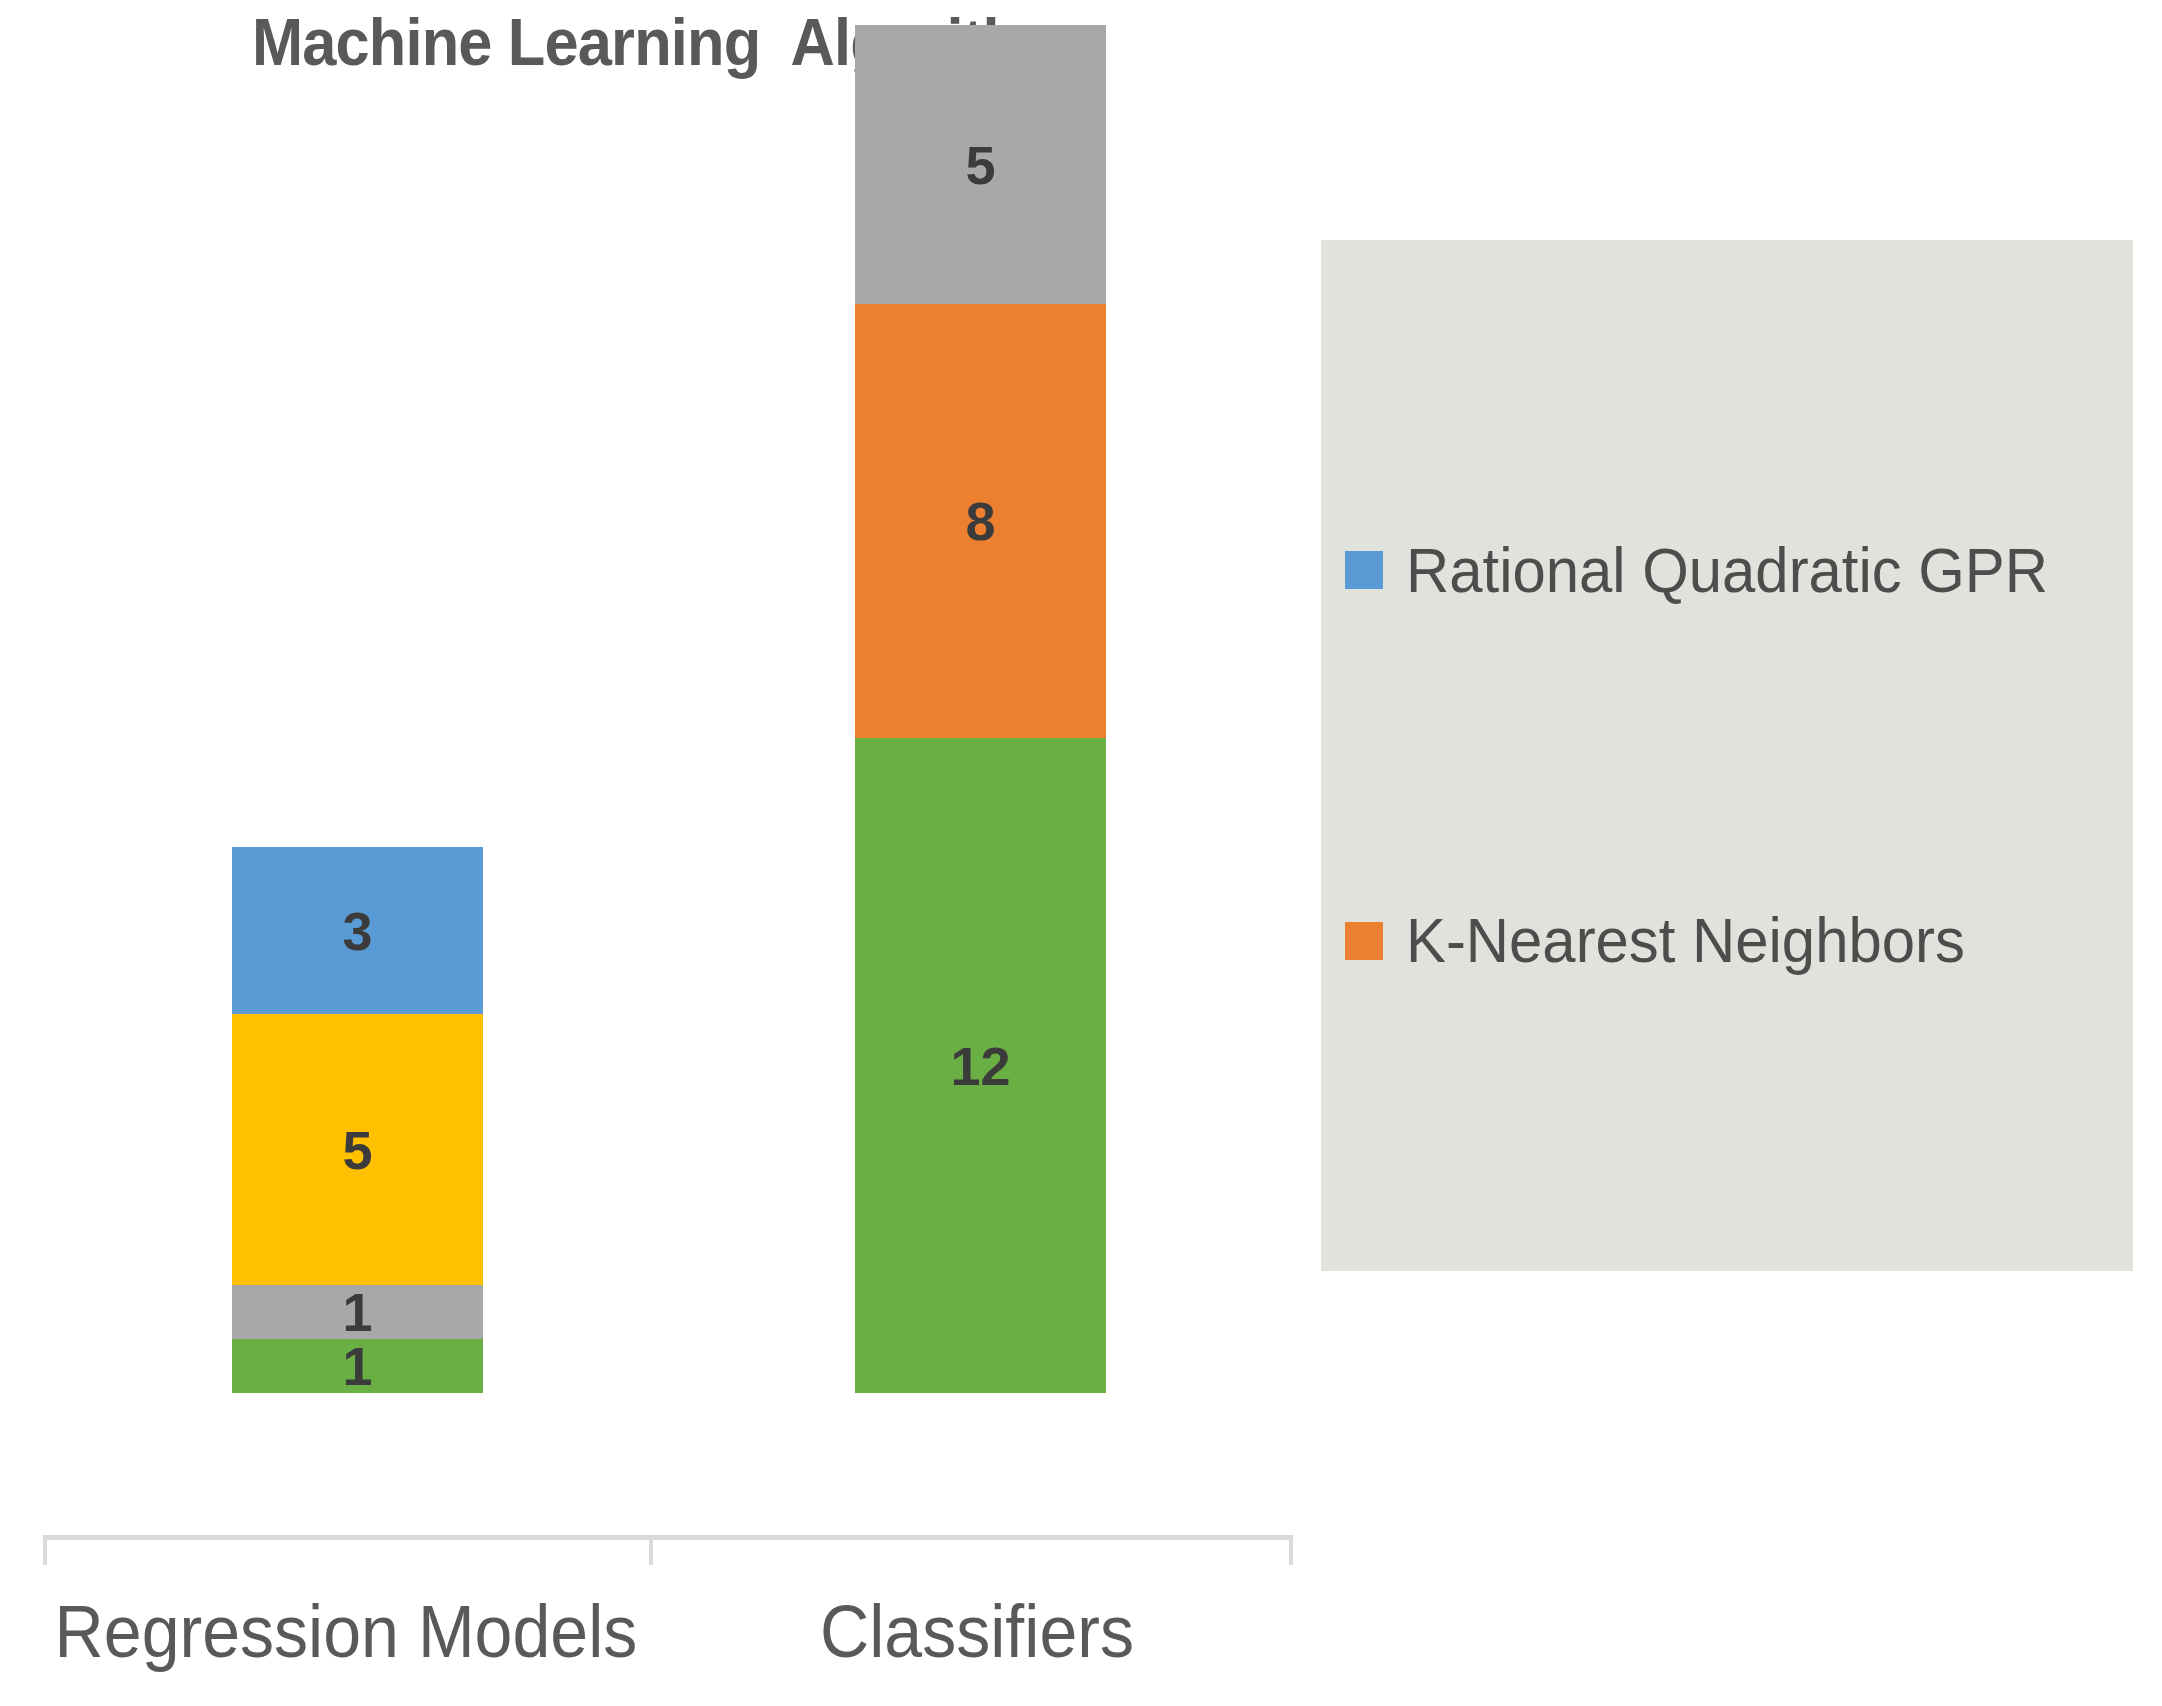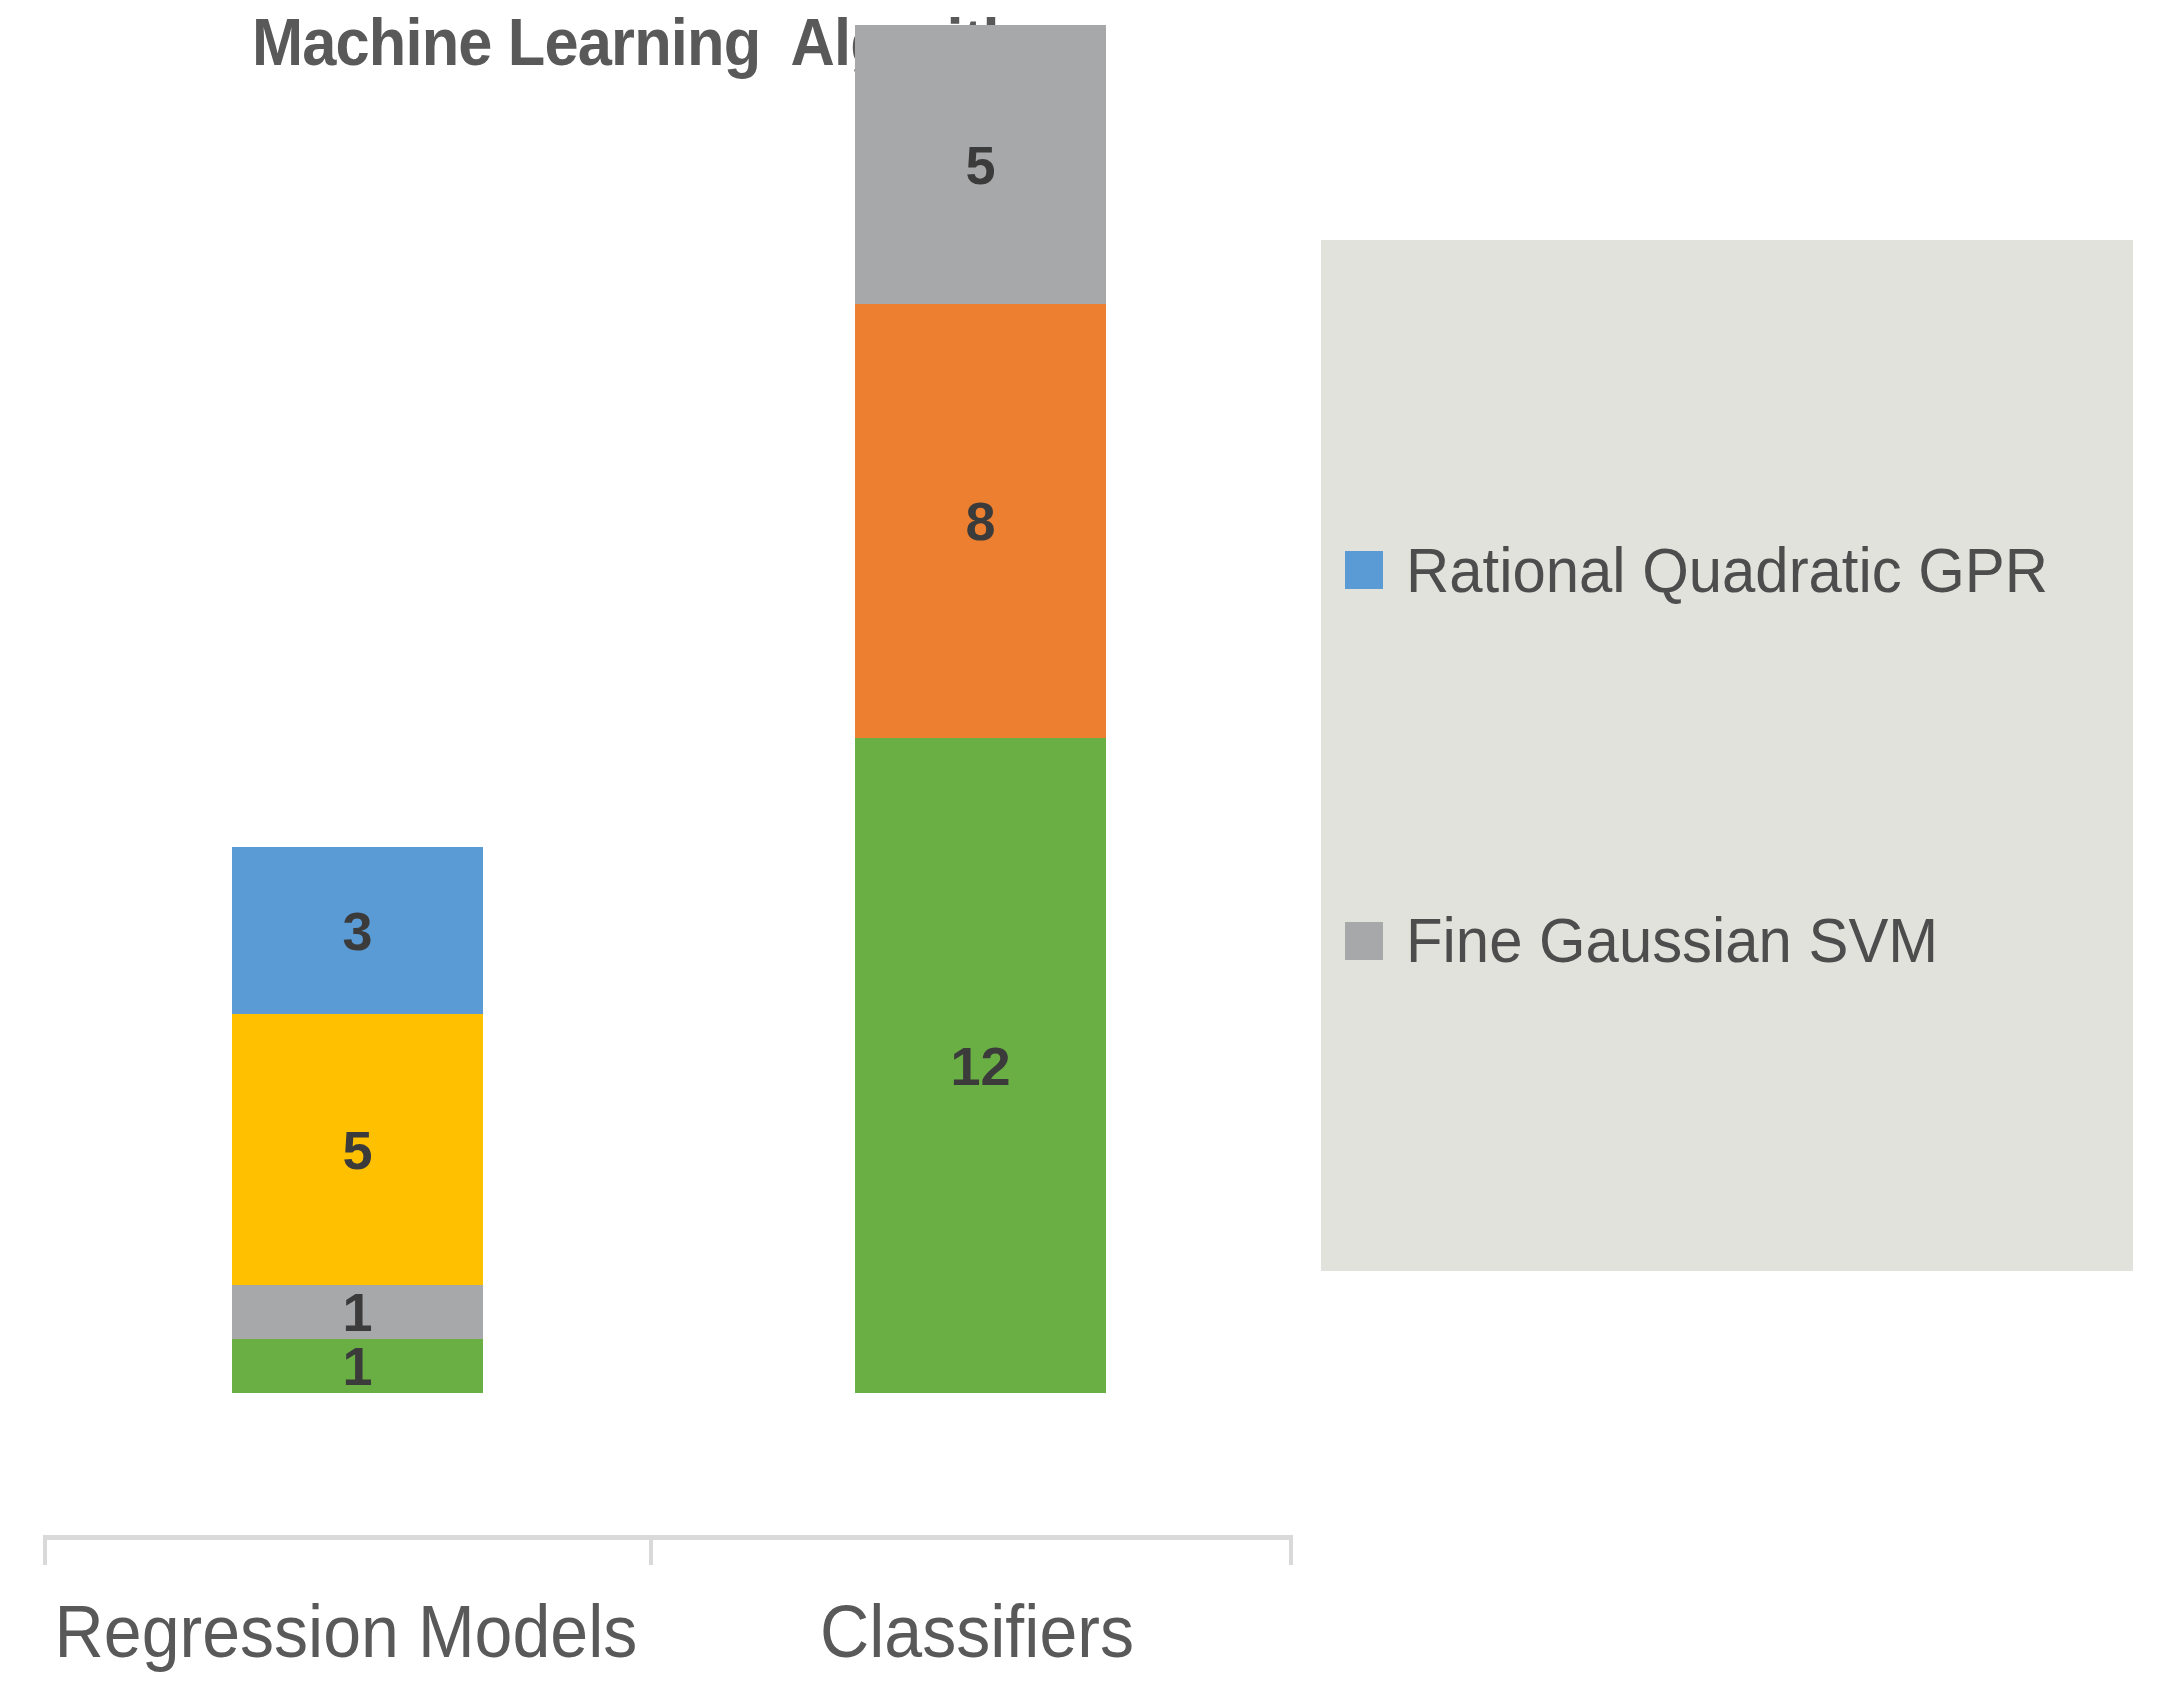--- a/index.html
+++ b/index.html
@@ -189,19 +189,19 @@
 
   <div class="cat-label" id="cat-label-0">Regression Models</div>
   <div class="cat-label" id="cat-label-1">Classifiers</div>
 
   <div id="legend" style="background: rgb(225, 226, 219);">
     <div class="legend-item">
       <span class="legend-swatch" style="background: rgb(91, 155, 213);"></span>
       <span class="legend-label">Rational Quadratic GPR</span>
     </div>
     <div class="legend-item">
-      <span class="legend-swatch" style="background: rgb(167, 168, 170);"></span>
-      <span class="legend-label">Fine Gaussian SVM</span>
+      <span class="legend-swatch" style="background: rgb(237, 128, 48);"></span>
+      <span class="legend-label">K-Nearest Neighbors</span>
     </div>
   </div>
 
 </div>
 
 
 </body></html>

